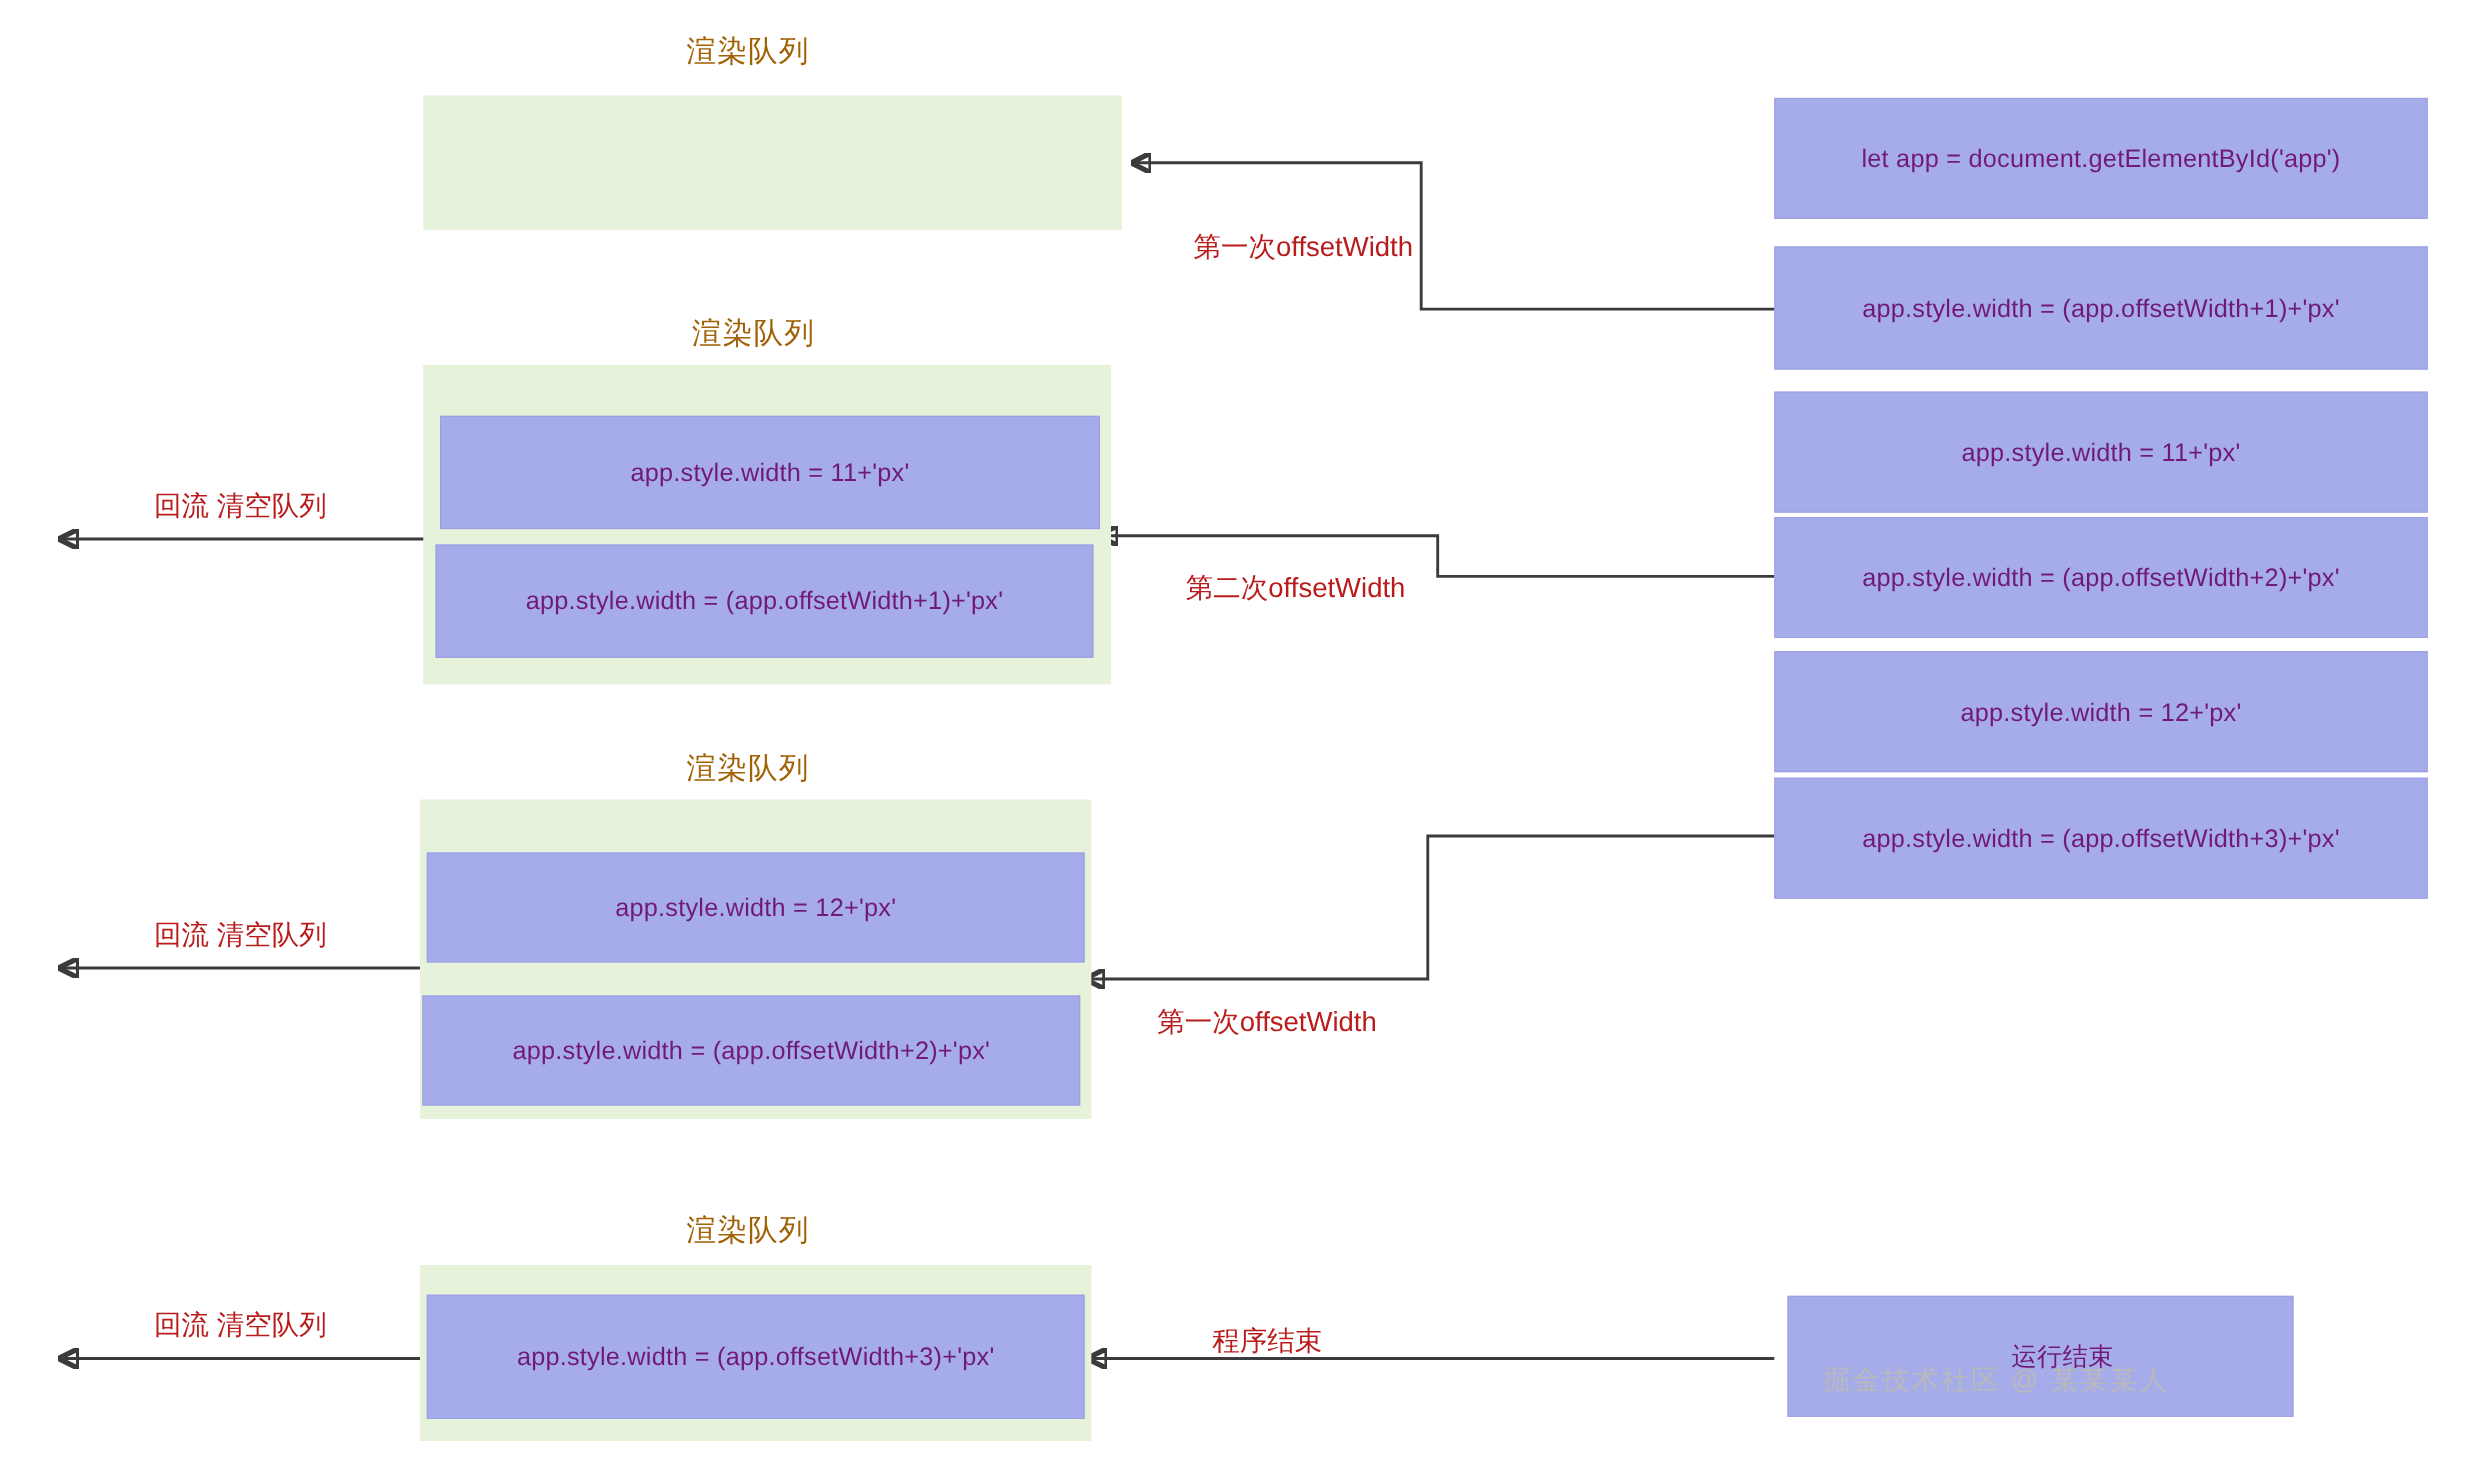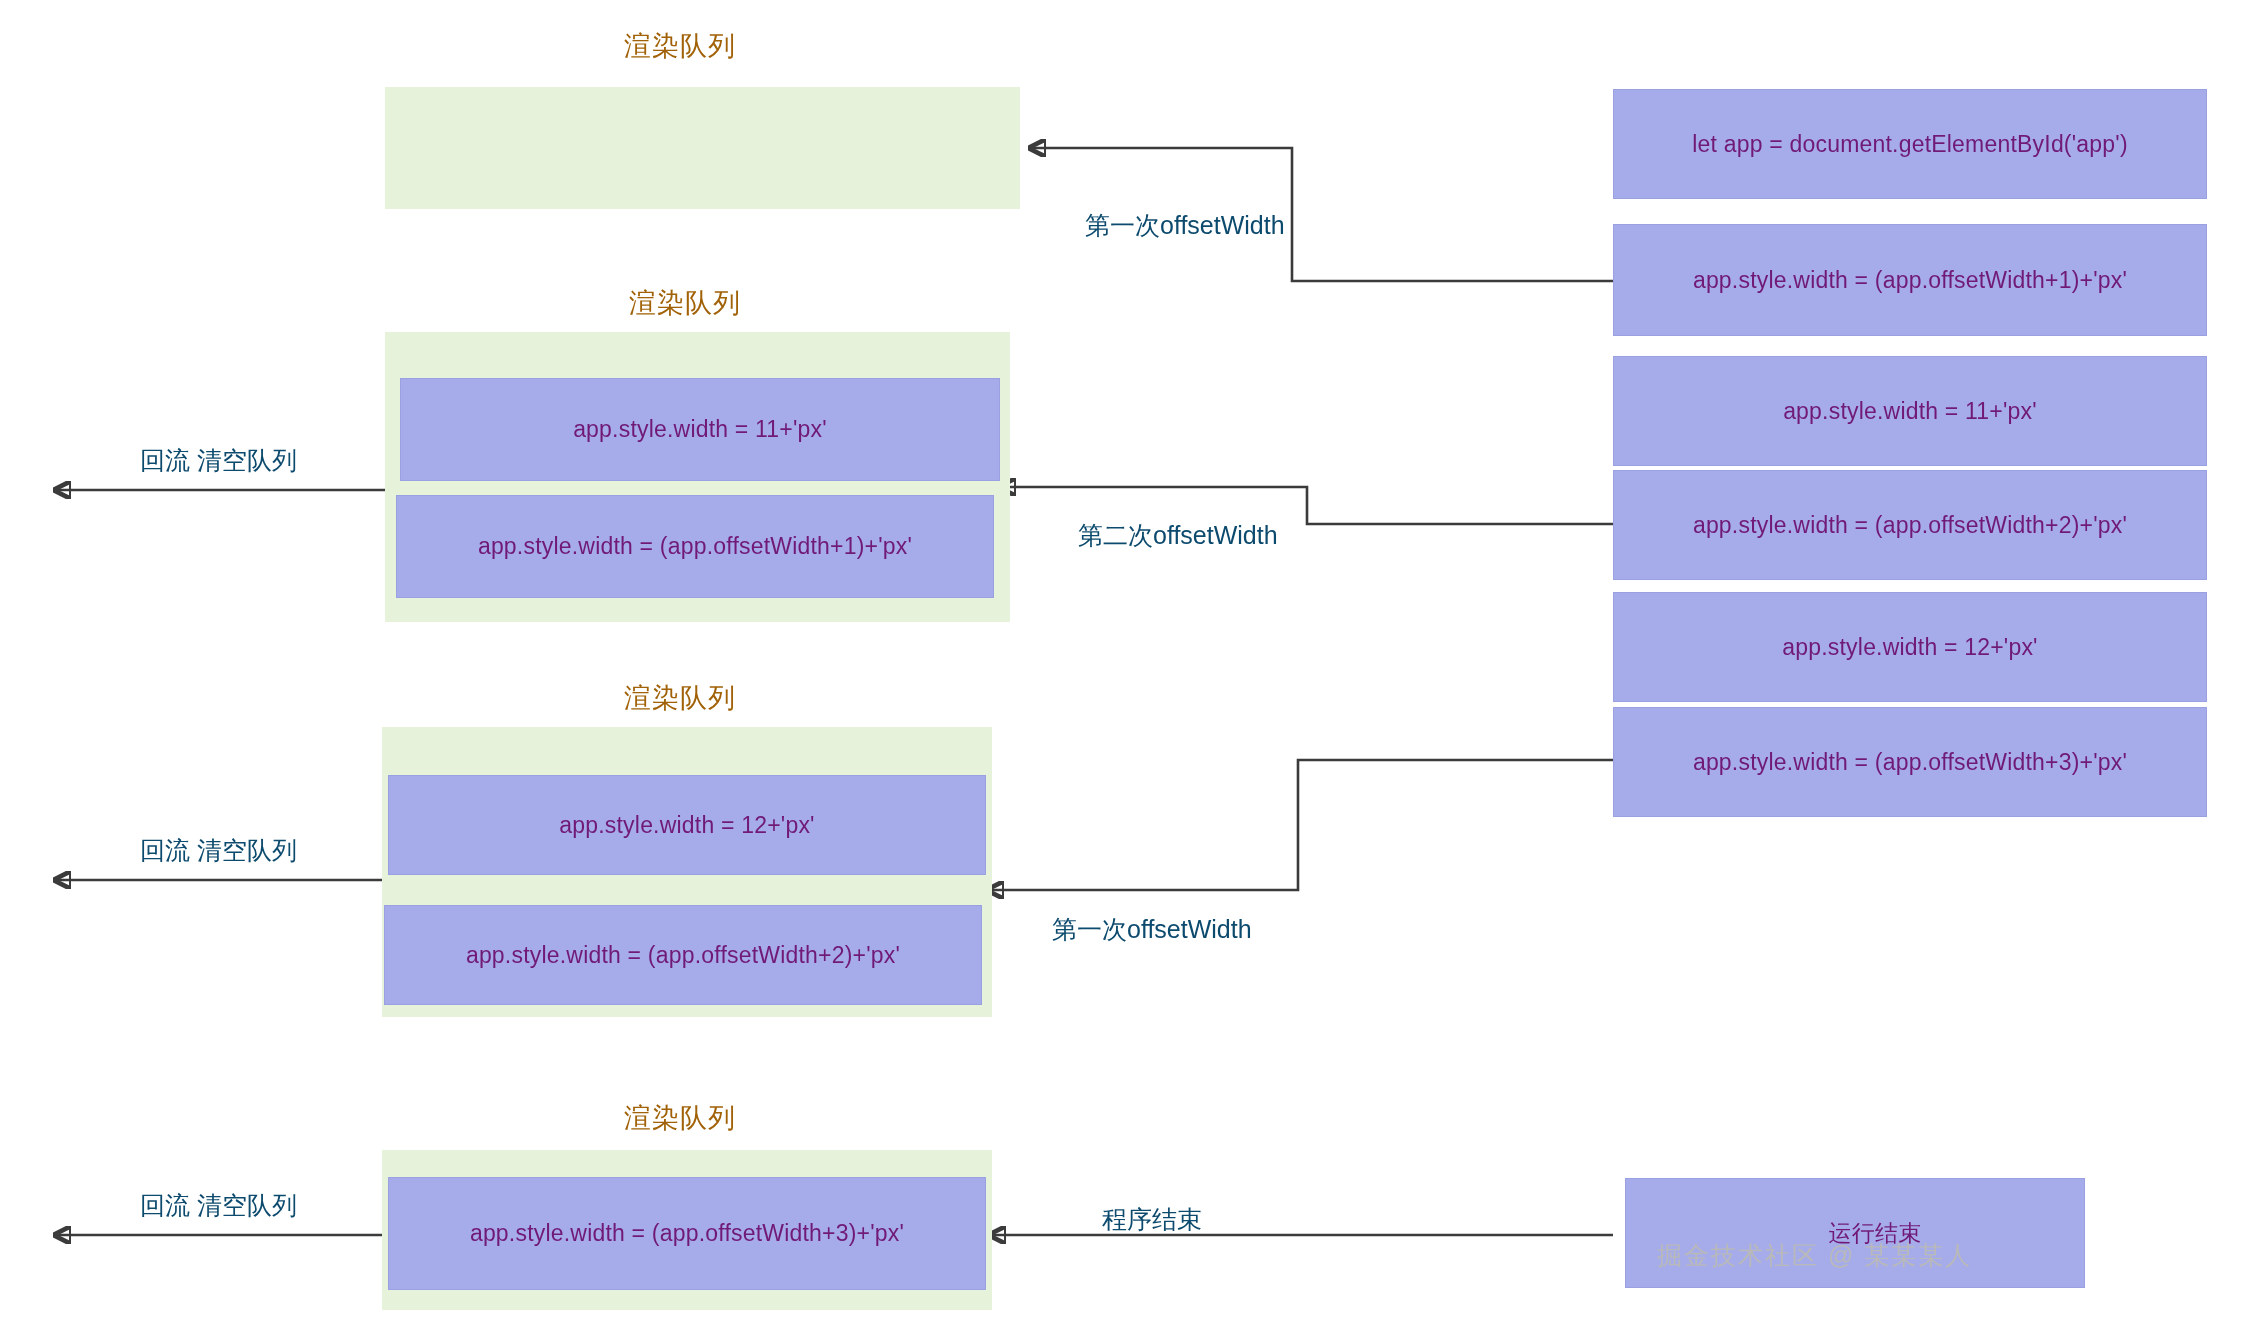--- a/index.html
+++ b/index.html
@@ -39,21 +39,21 @@
     justify-content: center;
     color: #701a75;
     font-size: 23px;
     white-space: nowrap;
     letter-spacing: 0.2px;
   }
 
   .edge-label {
     position: absolute;
     font-size: 25px;
-    color: #0c4a6e;
+    color: #b91c1c;
     white-space: nowrap;
     line-height: 1;
   }
 
   .watermark {
     position: absolute;
     font-size: 25px;
     color: #b9b9b9;
     white-space: nowrap;
     letter-spacing: 2px;

